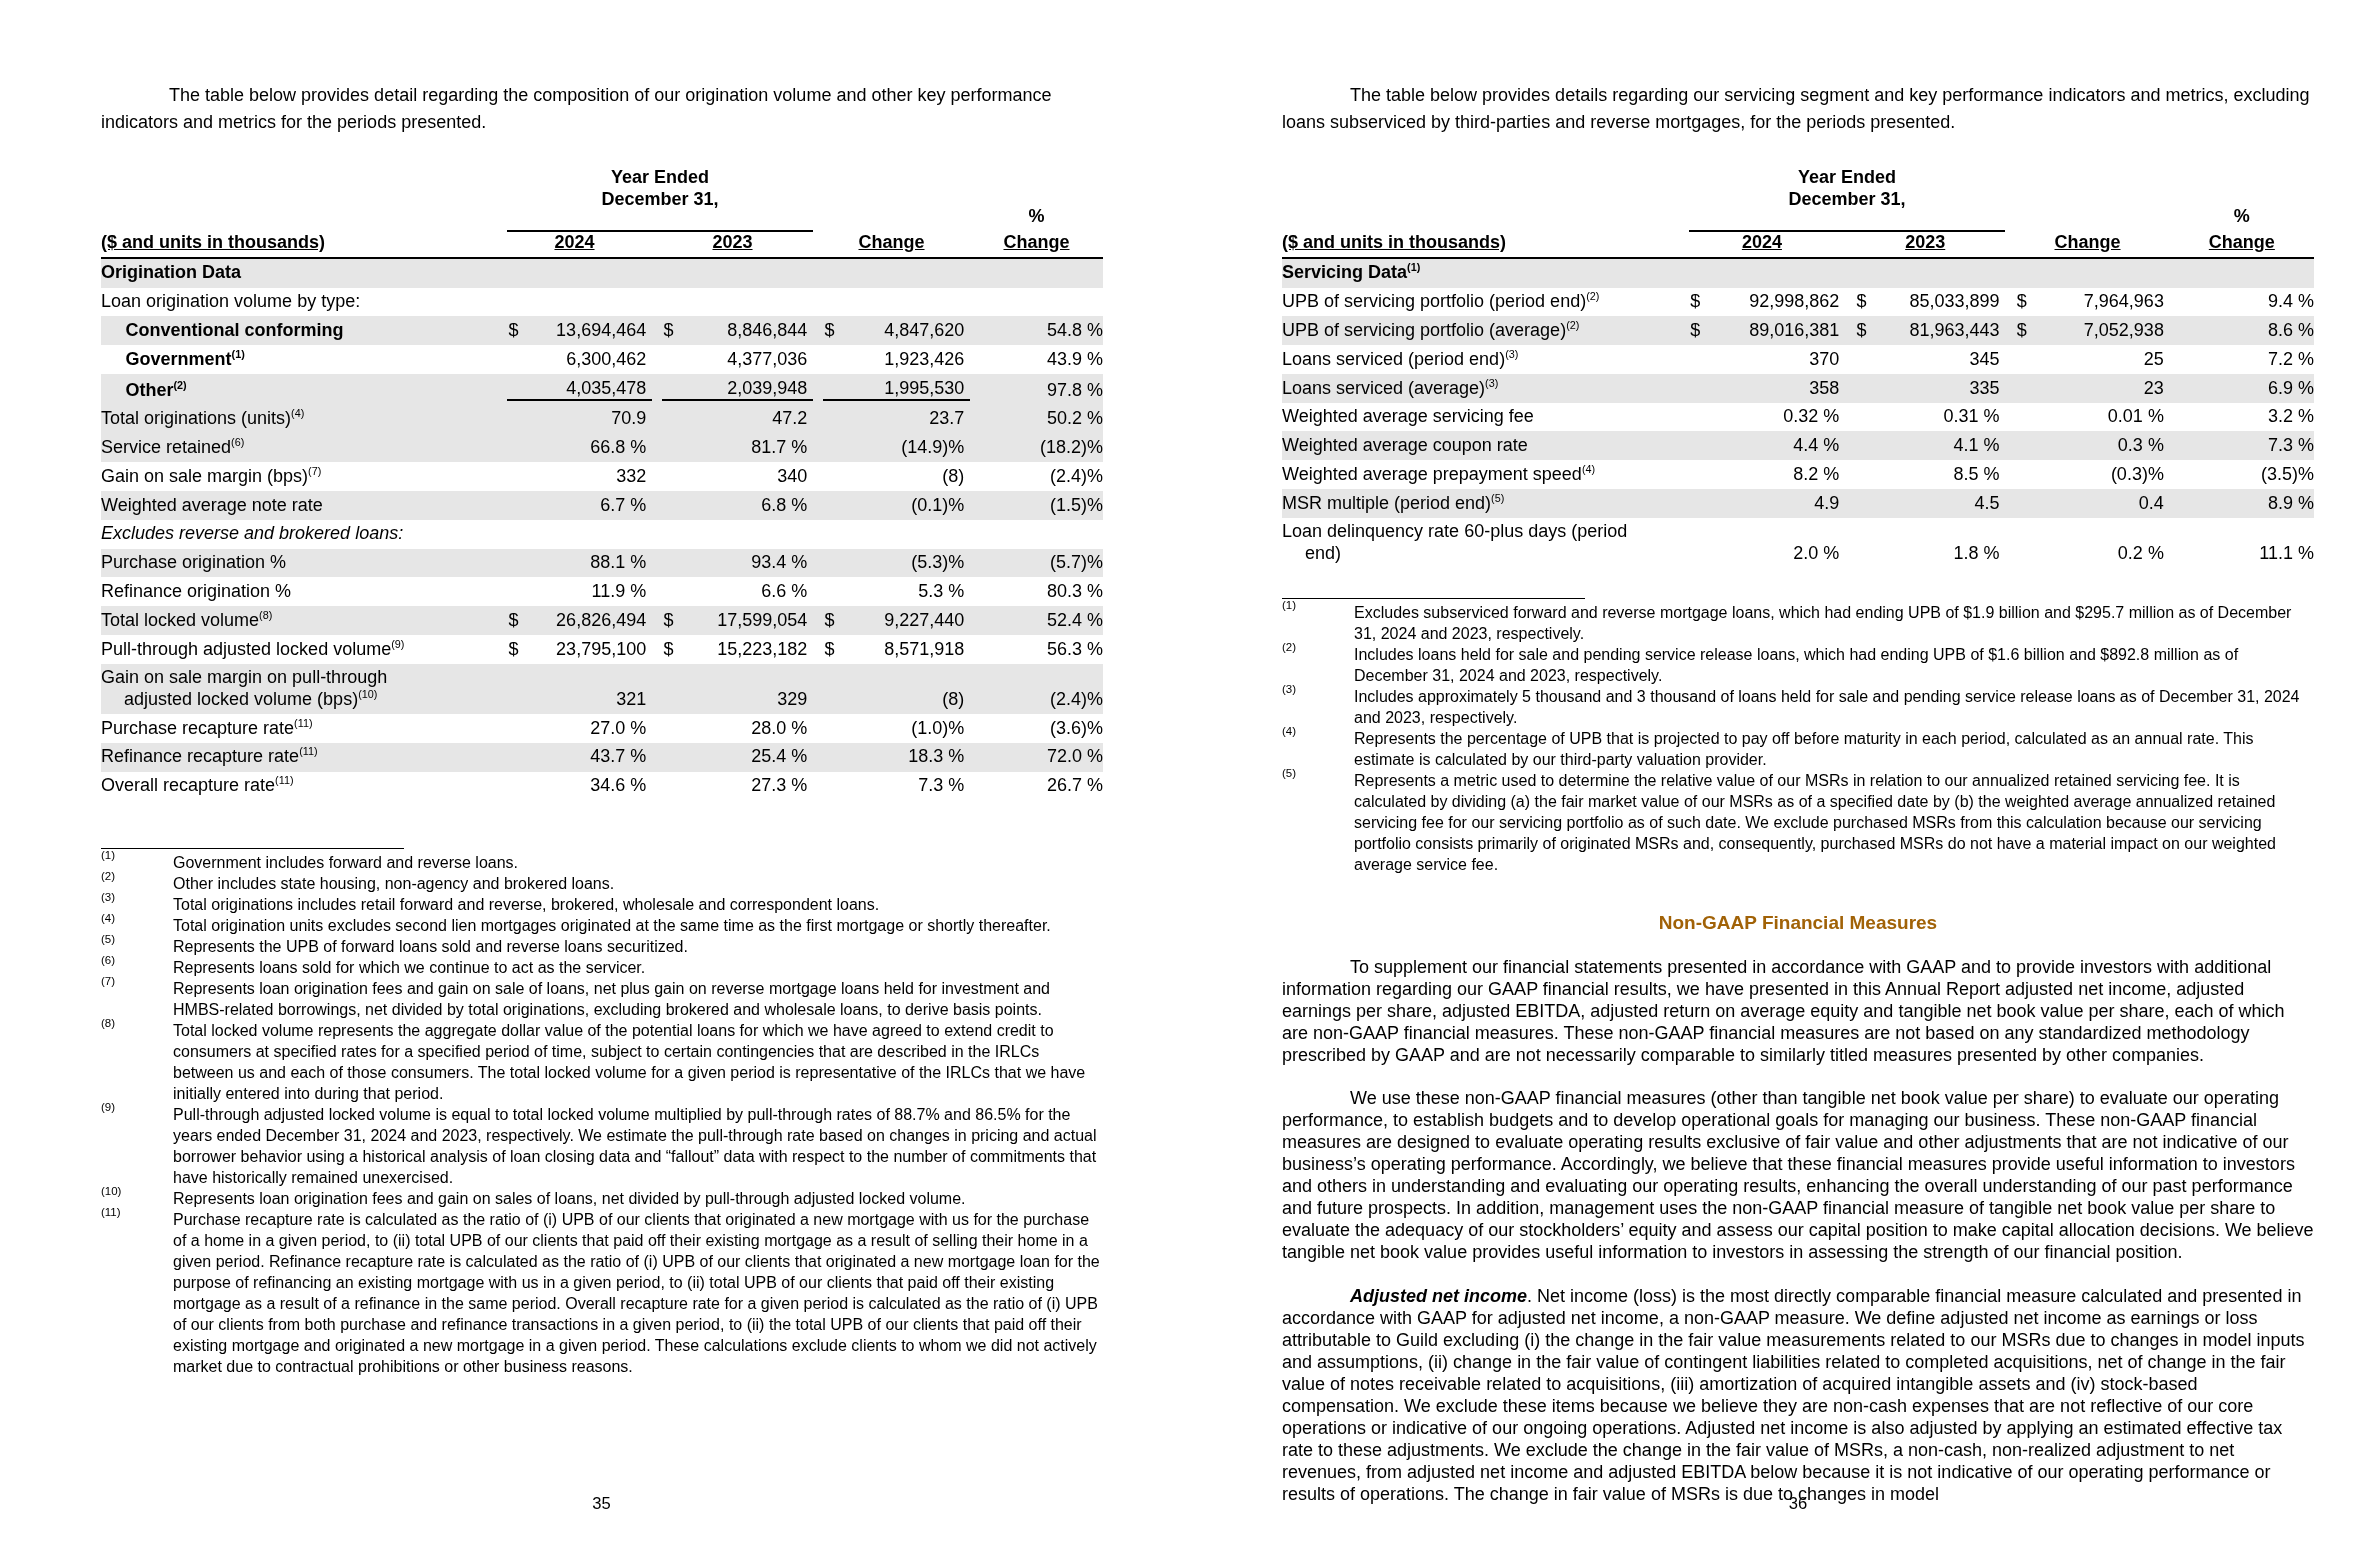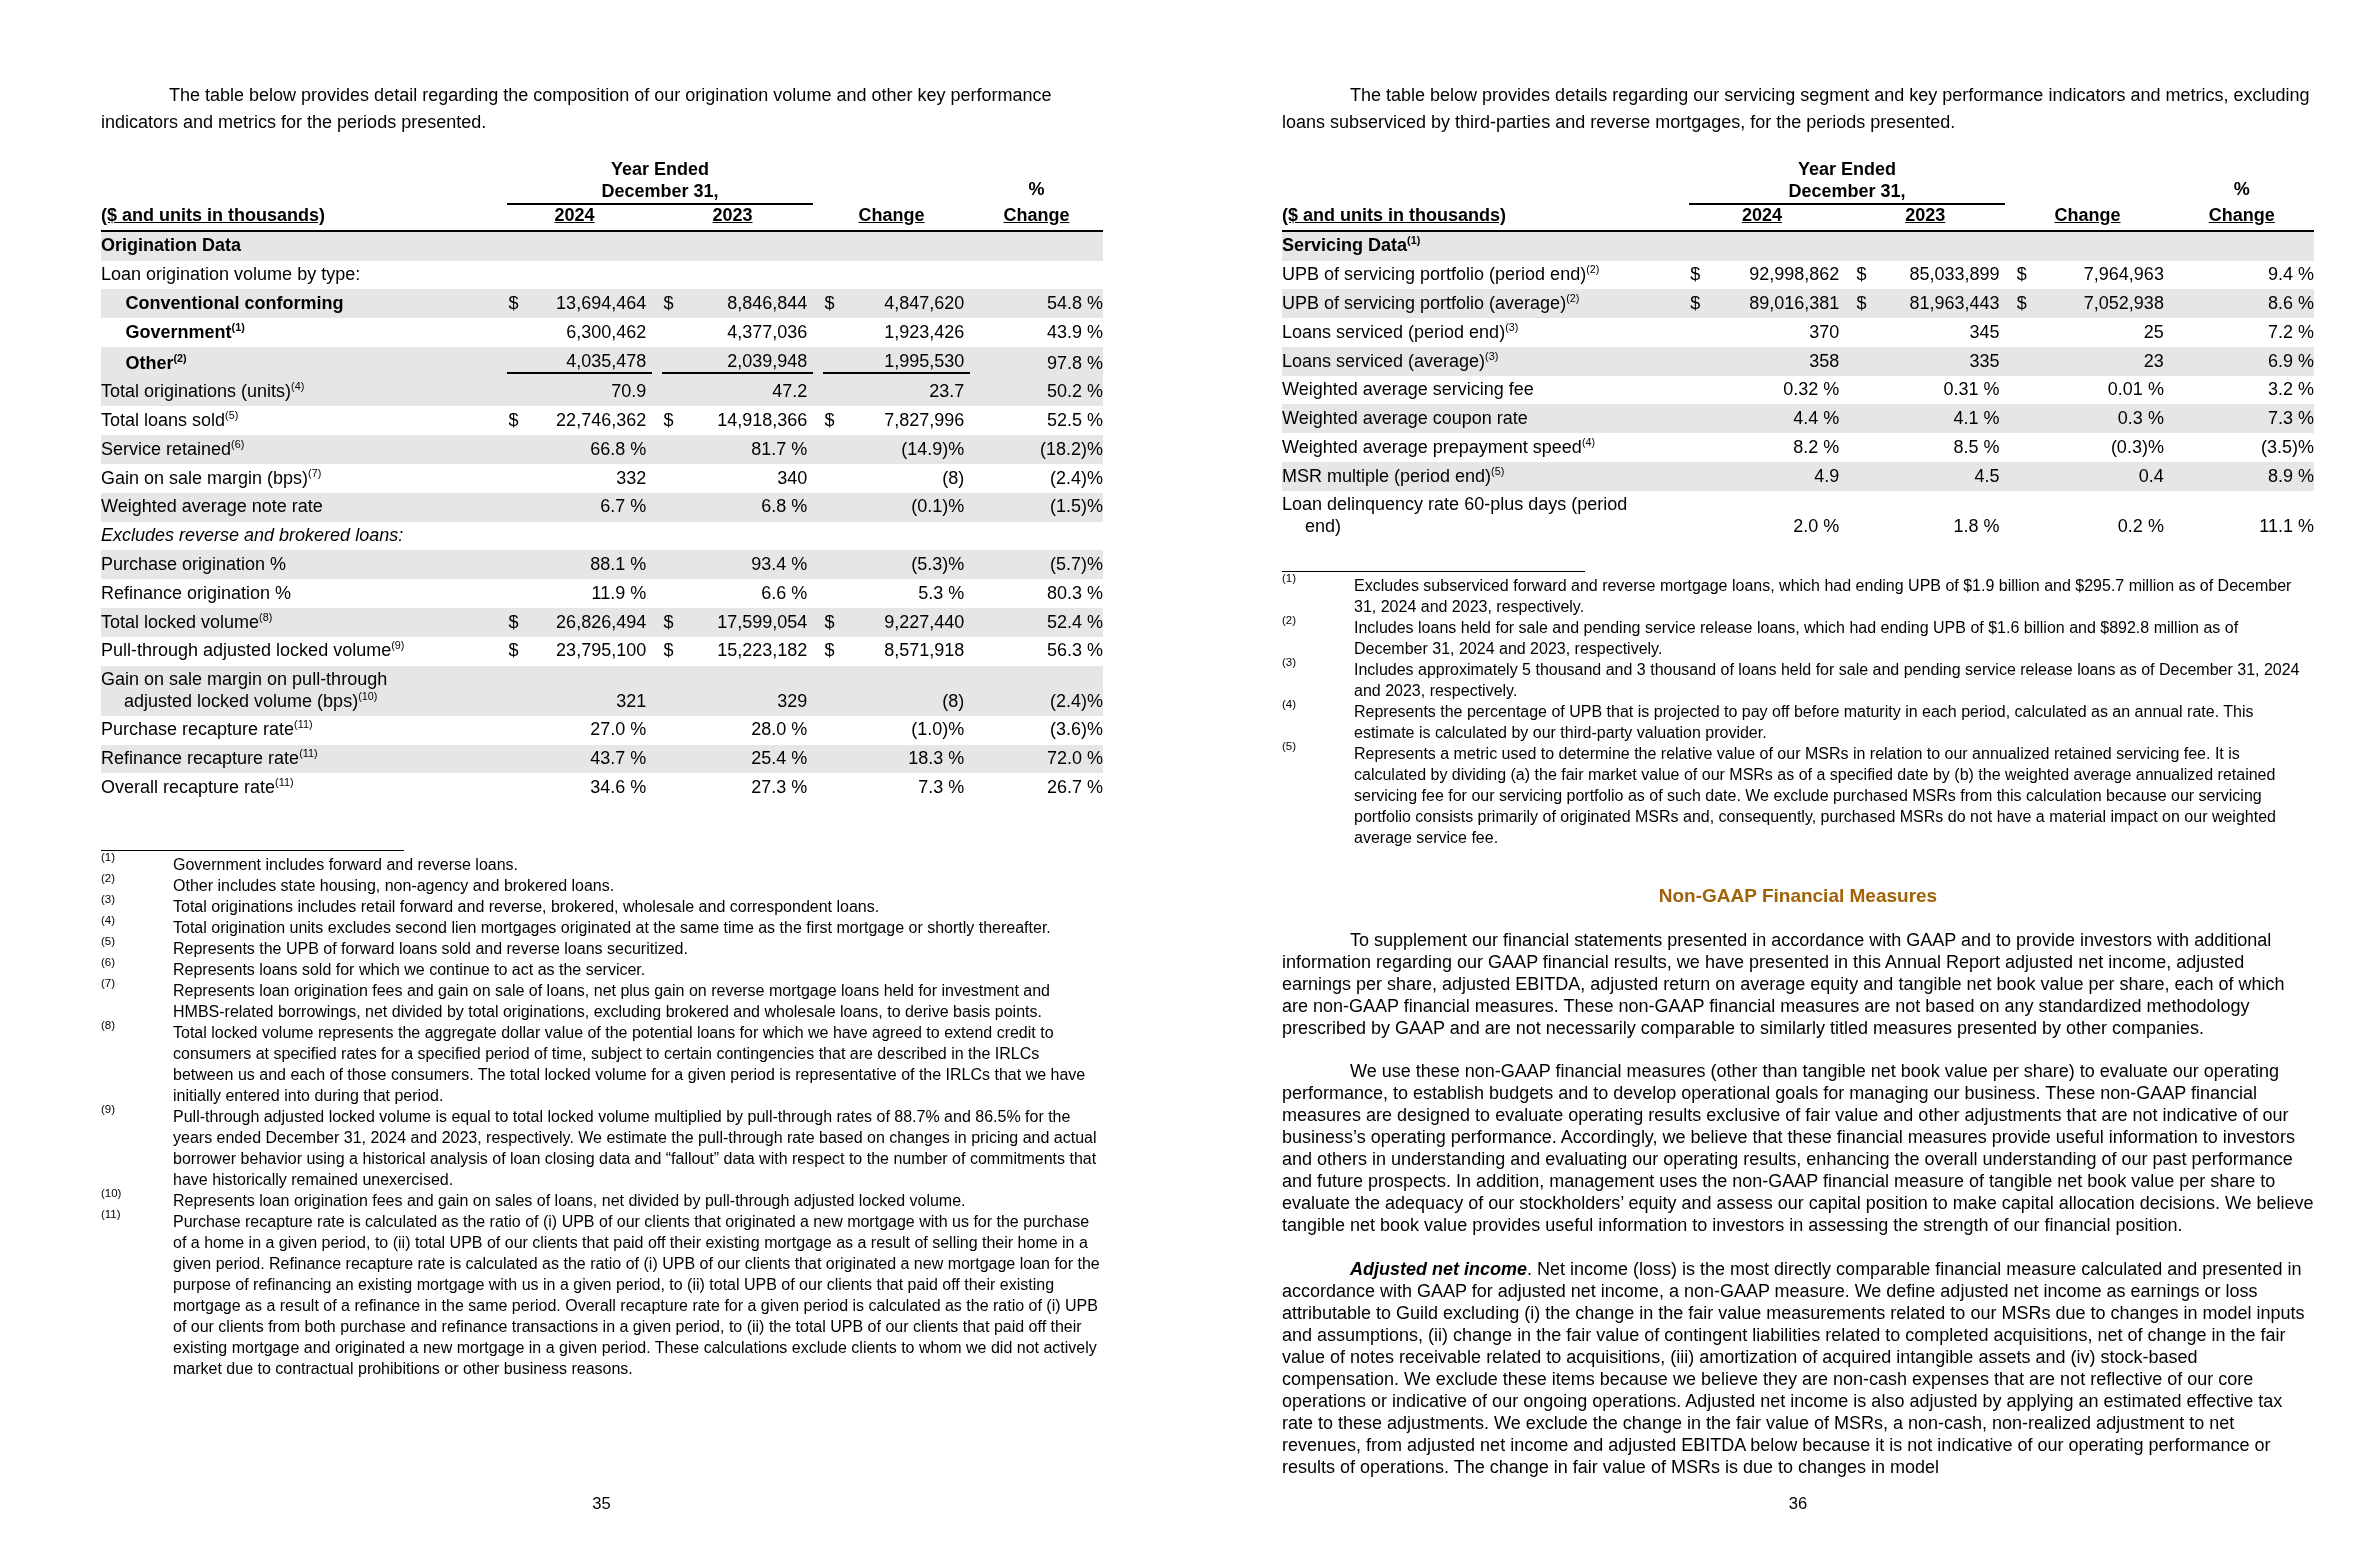--- a/index.html
+++ b/index.html
@@ -5,21 +5,21 @@
   html,body{margin:0;padding:0;background:#fff;}
   body{width:2377px;height:1549px;position:relative;color:#000;
        font-family:"Liberation Sans","DejaVu Sans",sans-serif;font-size:18px;}
   .page{position:absolute;top:72px;height:1448px;}
   .pageL{left:101px;width:1001px;}
   .pageR{left:1282px;width:1032px;}
   .intro{margin:10px 0 21.6px 0;text-indent:68px;line-height:27px;}
   
   table.fin{width:100%;border-collapse:collapse;table-layout:fixed;font-size:18px;}
   table.fin th{font-weight:bold;vertical-align:bottom;padding:0;}
-  .span2 .ub{border-bottom:2.2px solid #000;text-align:center;line-height:22px;padding-bottom:1px;margin-left:10px;}
+  .span2 .ub{border-bottom:2.2px solid #000;text-align:center;line-height:22px;padding-bottom:20px;margin-left:10px;margin-top:8px;}
   th.cu{padding-left:10px;}
   th .ub2{border-bottom:2.9px solid #000;padding-bottom:3.6px;text-align:center;line-height:21.6px;text-decoration:underline;}
   th.lblh .ub2{text-align:left;}
   th .nb{padding-bottom:3.6px;text-align:center;line-height:21.6px;}
   table.fin td{padding:3.6px 0;vertical-align:bottom;line-height:21.6px;}
   tr.shade td{background:#e6e6e6;}
   td.lab{padding-left:1.4px;}
   td.lab.ind{padding-left:24.5px;font-weight:bold;}
   td.lab.section{font-weight:bold;margin-top:36px;}
   td.lab.subhead{}
@@ -178,42 +178,20 @@
             </div>
           </td>
           <td class="num">
             <div class="cw">
               <span class="cur"></span>
               <span class="val">23.7</span>
             </div>
           </td>
           <td class="pct">50.2 %</td>
         </tr>
-        <tr>
-          <td class="lab">Total loans sold<sup>(5)</sup></td>
-          <td class="num">
-            <div class="cw">
-              <span class="cur">$</span>
-              <span class="val">22,746,362</span>
-            </div>
-          </td>
-          <td class="num">
-            <div class="cw">
-              <span class="cur">$</span>
-              <span class="val">14,918,366</span>
-            </div>
-          </td>
-          <td class="num">
-            <div class="cw">
-              <span class="cur">$</span>
-              <span class="val">7,827,996</span>
-            </div>
-          </td>
-          <td class="pct">52.5 %</td>
-        </tr>
         <tr class="shade">
           <td class="lab">Service retained<sup>(6)</sup></td>
           <td class="num">
             <div class="cw">
               <span class="cur"></span>
               <span class="val">66.8 %</span>
             </div>
           </td>
           <td class="num">
             <div class="cw">

